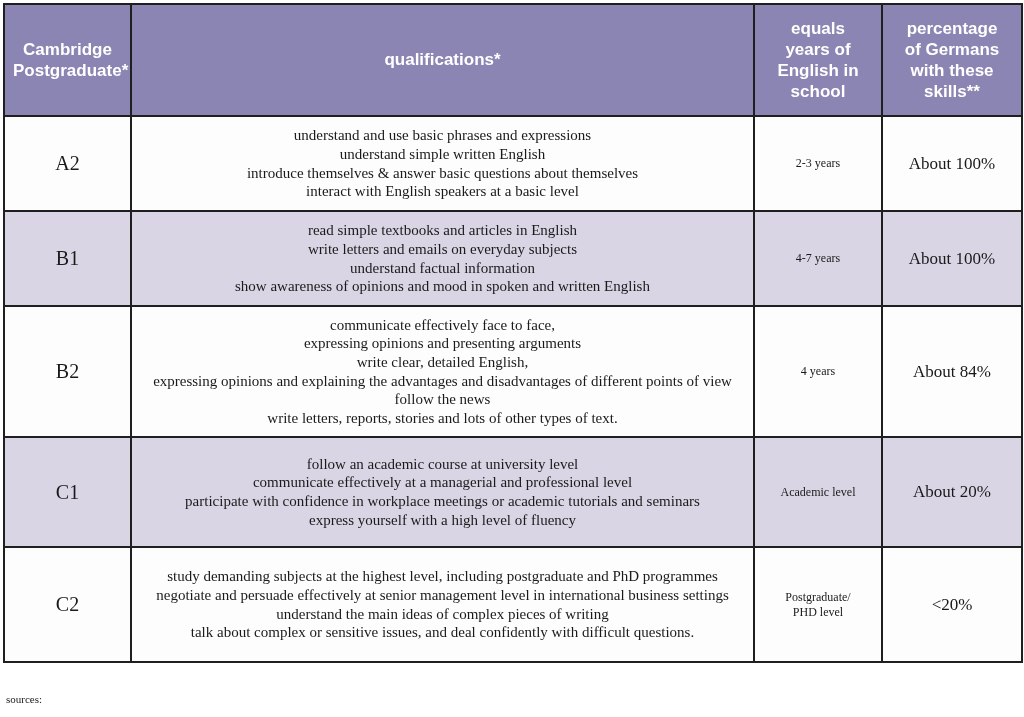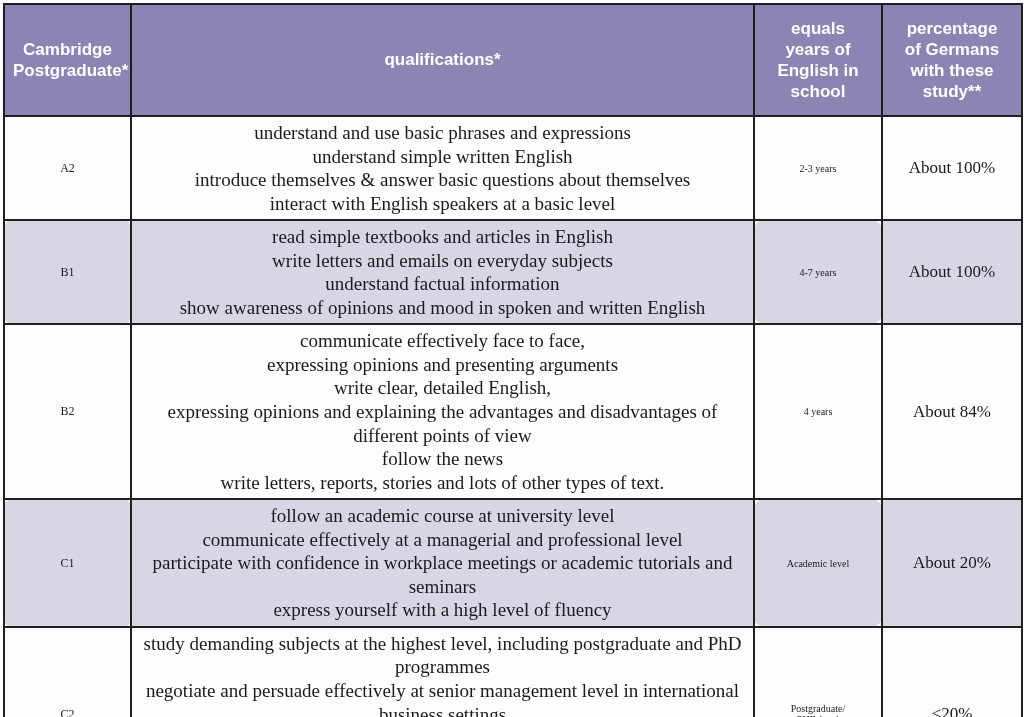--- a/index.html
+++ b/index.html
@@ -42,23 +42,23 @@
     font-weight: bold;
     font-size: 17px;
     line-height: 1.25;
     height: 112px;
   }
   thead th.h-years, thead th.h-pct { padding: 4px 14px; }
 
   tbody tr.row-even { background: #fdfdfd; }
   tbody tr.row-odd  { background: #d9d5e4; }
 
-  td.cell-cert  { font-size: 12px; border-radius: 8px; }
-  td.cell-qual  { font-size: 19px; line-height: 1.24; white-space: pre-line; }
-  td.cell-years { font-size: 10px; white-space: pre-line; border-radius: 10px; }
+  td.cell-cert  { font-size: 20px; }
+  td.cell-qual  { font-size: 15px; line-height: 1.24; white-space: pre-line; }
+  td.cell-years { font-size: 12px; white-space: pre-line; }
   td.cell-pct   { font-size: 17px; }
 
   tr.r-a2 { height: 95px; }
   tr.r-b1 { height: 95px; }
   tr.r-b2 { height: 131px; }
   tr.r-c1 { height: 110px; }
   tr.r-c2 { height: 115px; }
 
   .sources {
     font-size: 11px;
@@ -77,21 +77,21 @@
       <col class="c-cert">
         <col class="c-qual">
         <col class="c-years">
         <col class="c-pct">
     </colgroup>
     <thead>
       <tr>
         <th>Cambridge Postgraduate*</th>
         <th>qualifications*</th>
         <th class="h-years">equals years of English in school</th>
-        <th class="h-pct">percentage of Germans with these study**</th>
+        <th class="h-pct">percentage of Germans with these skills**</th>
       </tr>
     </thead>
     <tbody>
       <tr class="row-even r-a2">
         <td class="cell-cert">A2</td>
         <td class="cell-qual">understand and use basic phrases and expressions
 understand simple written English
 introduce themselves &amp; answer basic questions about themselves
 interact with English speakers at a basic level</td>
         <td class="cell-years">2-3 years</td>

